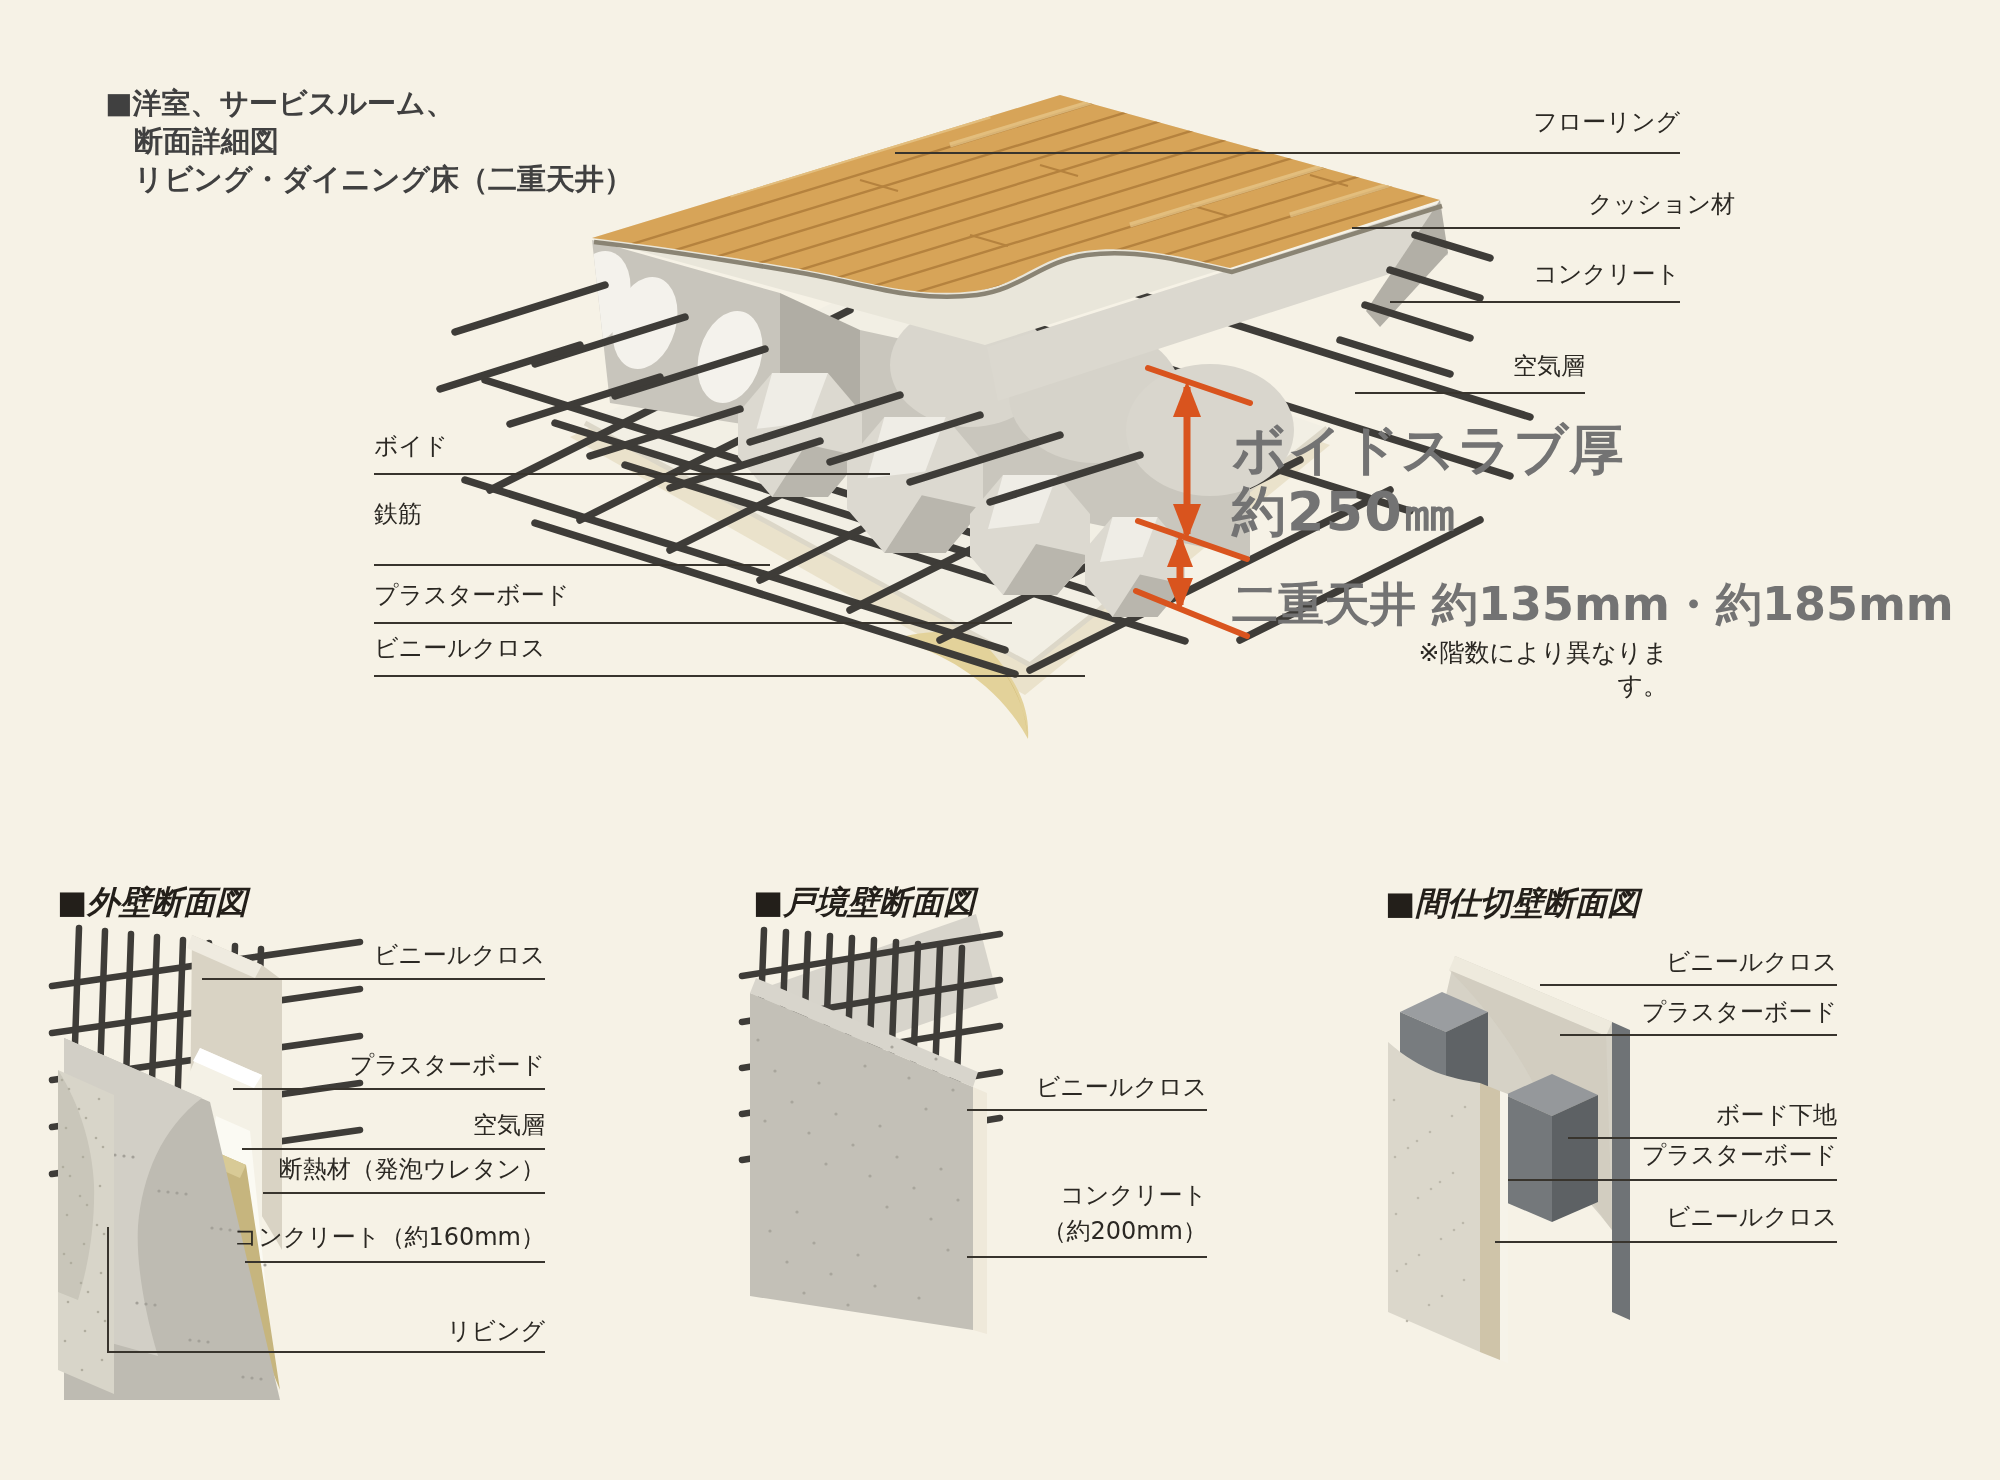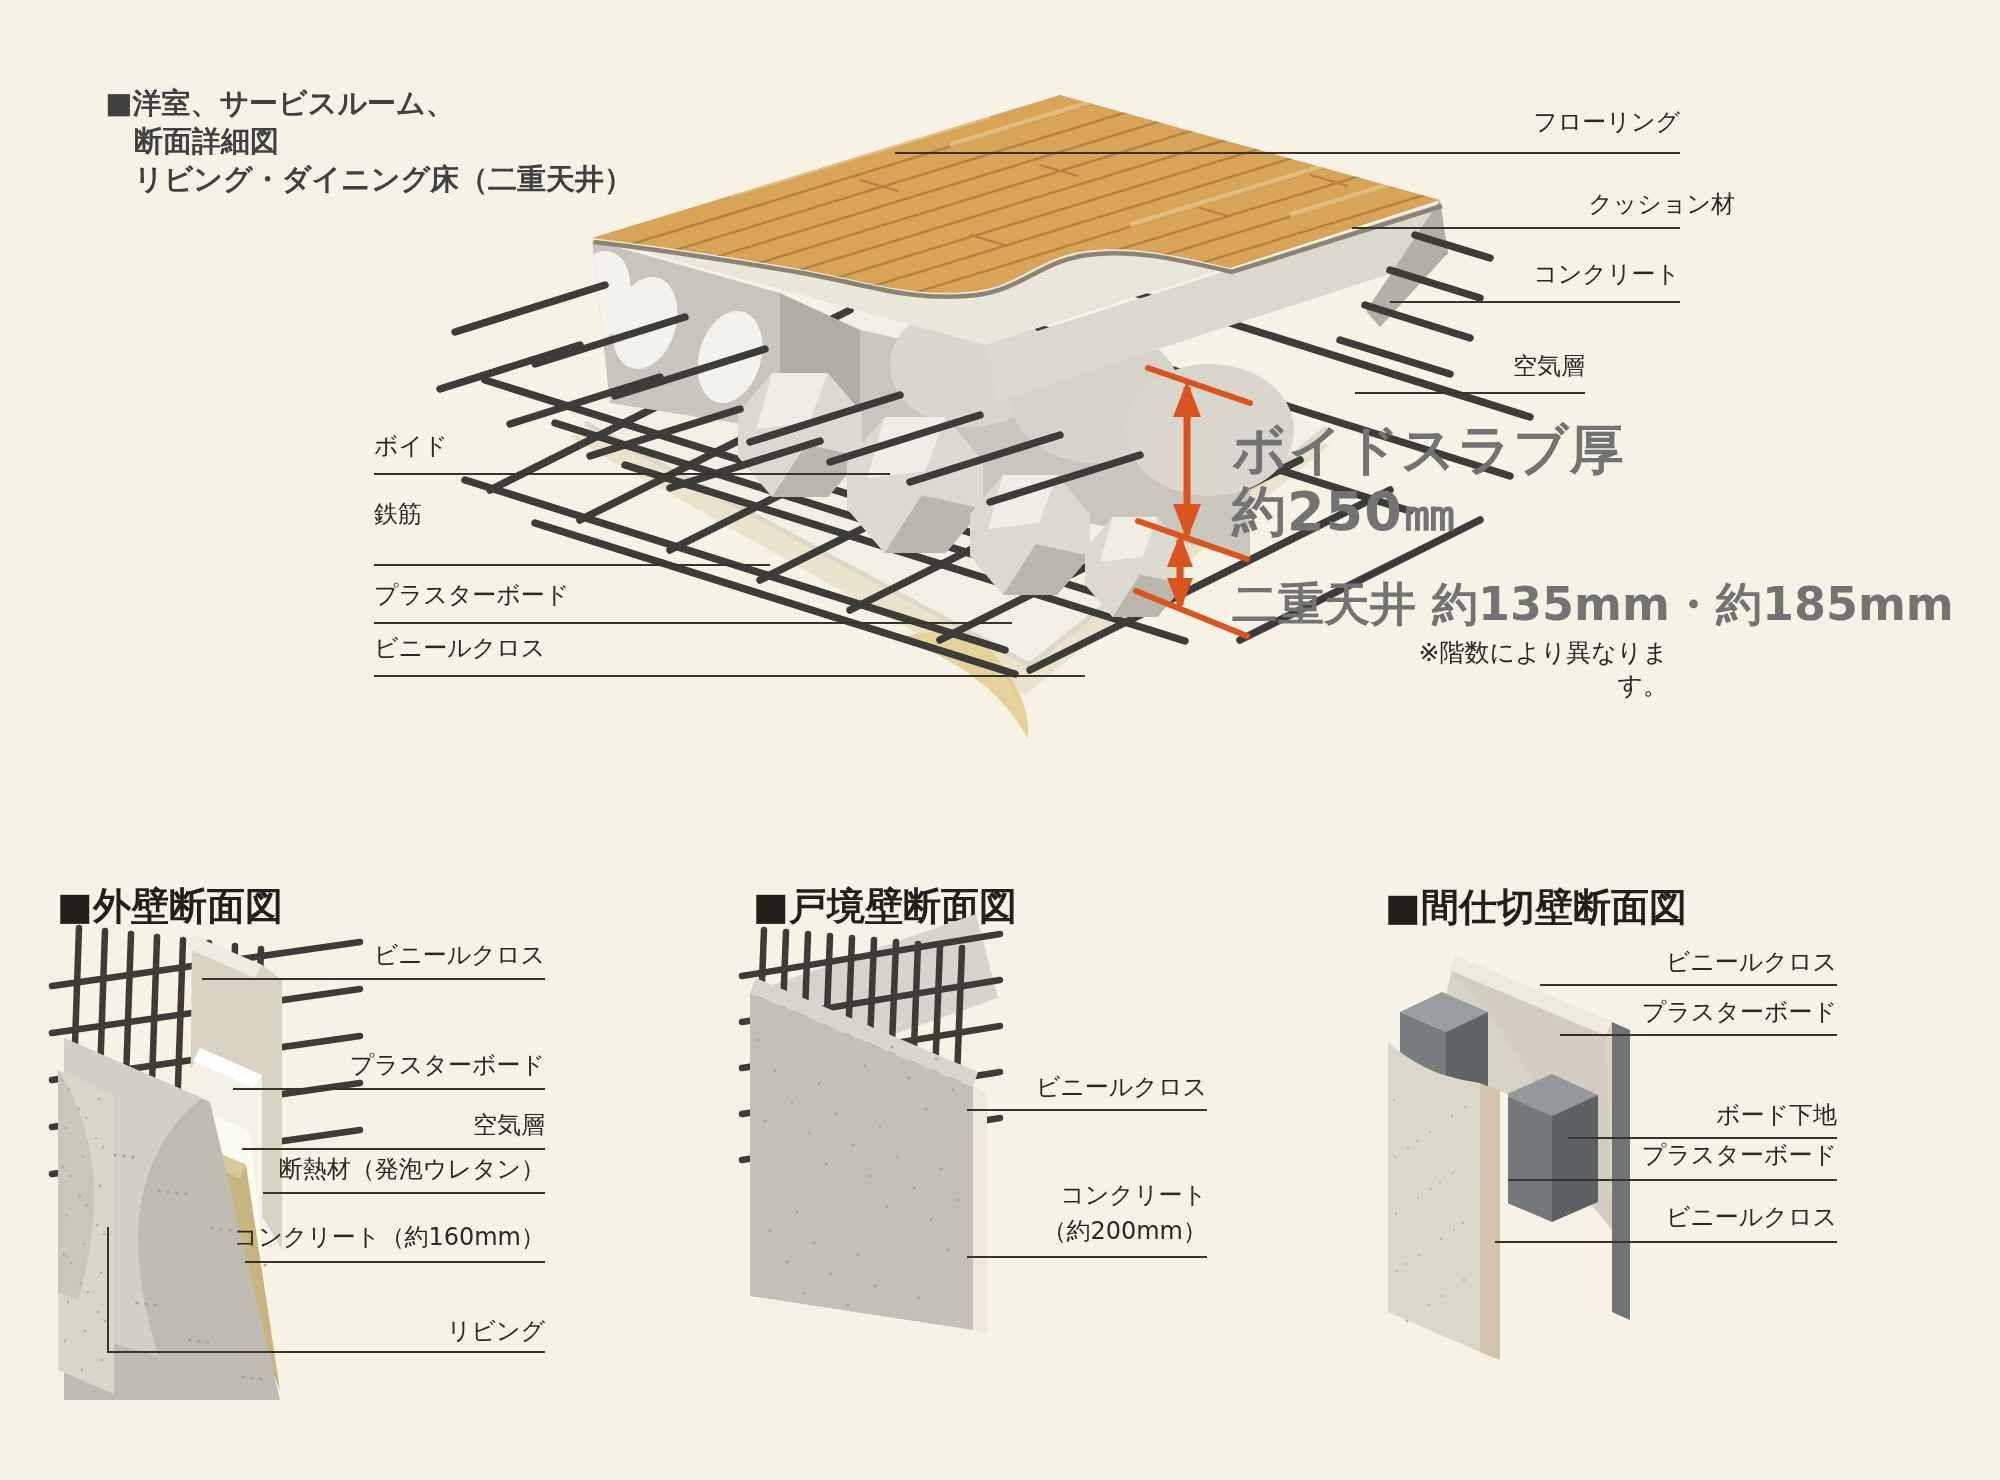--- a/index.html
+++ b/index.html
@@ -5,21 +5,21 @@
   html,body{margin:0;padding:0;}
   body{
     width:2000px;height:1480px;position:relative;overflow:hidden;
     background:#f6f2e6;
     font-family:"DejaVu Sans","Liberation Sans",sans-serif;
     color:#2b2823;
   }
   .lbl{position:absolute;font-size:24px;line-height:1.18;white-space:nowrap;color:#2b2823;font-weight:500;}
   .lbl.r{text-align:right;width:400px;}
   .lbl.sm{width:300px;}
-  .ttl{position:absolute;font-size:38px;font-weight:600;color:#231f1a;white-space:nowrap;}
+  .ttl{position:absolute;font-size:32px;font-weight:600;color:#231f1a;white-space:nowrap;font-style:italic;}
   .ld{position:absolute;height:2px;background:#38342d;}
   .vld{position:absolute;width:2px;background:#38342d;}
   .floor-title{position:absolute;left:57px;top:84px;font-size:29px;font-weight:600;line-height:38px;color:#404040;margin-left:48px;}
   .floor-title .ind{padding-left:29px;}
   .dim{position:absolute;color:#737373;font-weight:bold;white-space:nowrap;}
   .dim.big{font-size:54px;letter-spacing:1px;}
   .dim.mid{font-size:46px;}
   .note{position:absolute;font-size:25px;color:#2b2823;text-align:right;width:300px;font-weight:500;}
   svg{position:absolute;overflow:visible;}
 </style>

